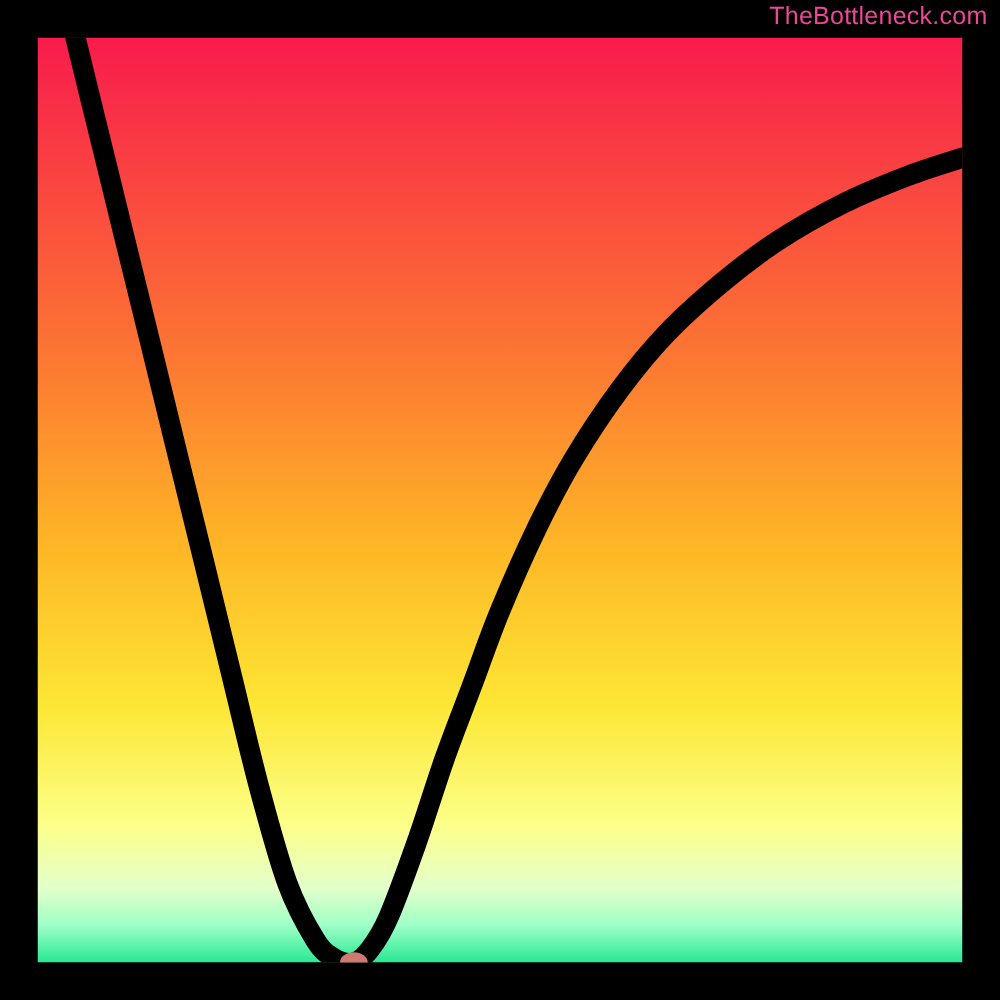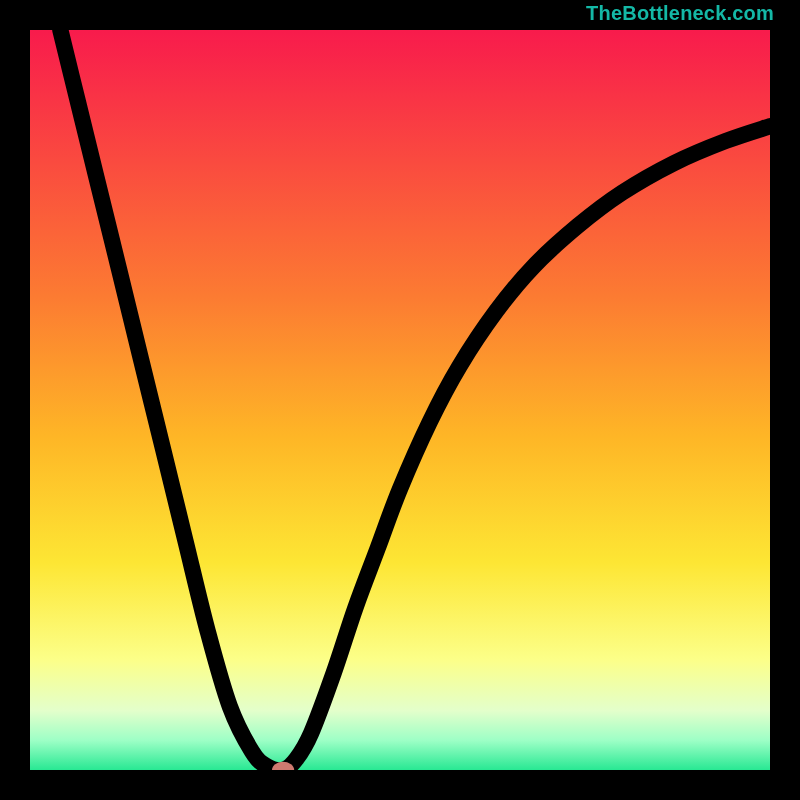--- a/index.html
+++ b/index.html
@@ -13,24 +13,24 @@
   }
   .frame {
     position: relative;
     width: 800px;
     height: 800px;
     background: #000;
   }
   .watermark {
     position: absolute;
     top: 2px;
-    right: 26px;
-    color: #14b8a6;
+    right: 10px;
+    color: #ec4899;
     font-size: 20px;
-    font-weight: 700;
+    font-weight: 400;
     letter-spacing: 0.2px;
     z-index: 10;
   }
   .plot {
     position: absolute;
     left: 30px;
     top: 30px;
     width: 740px;
     height: 740px;
   }

